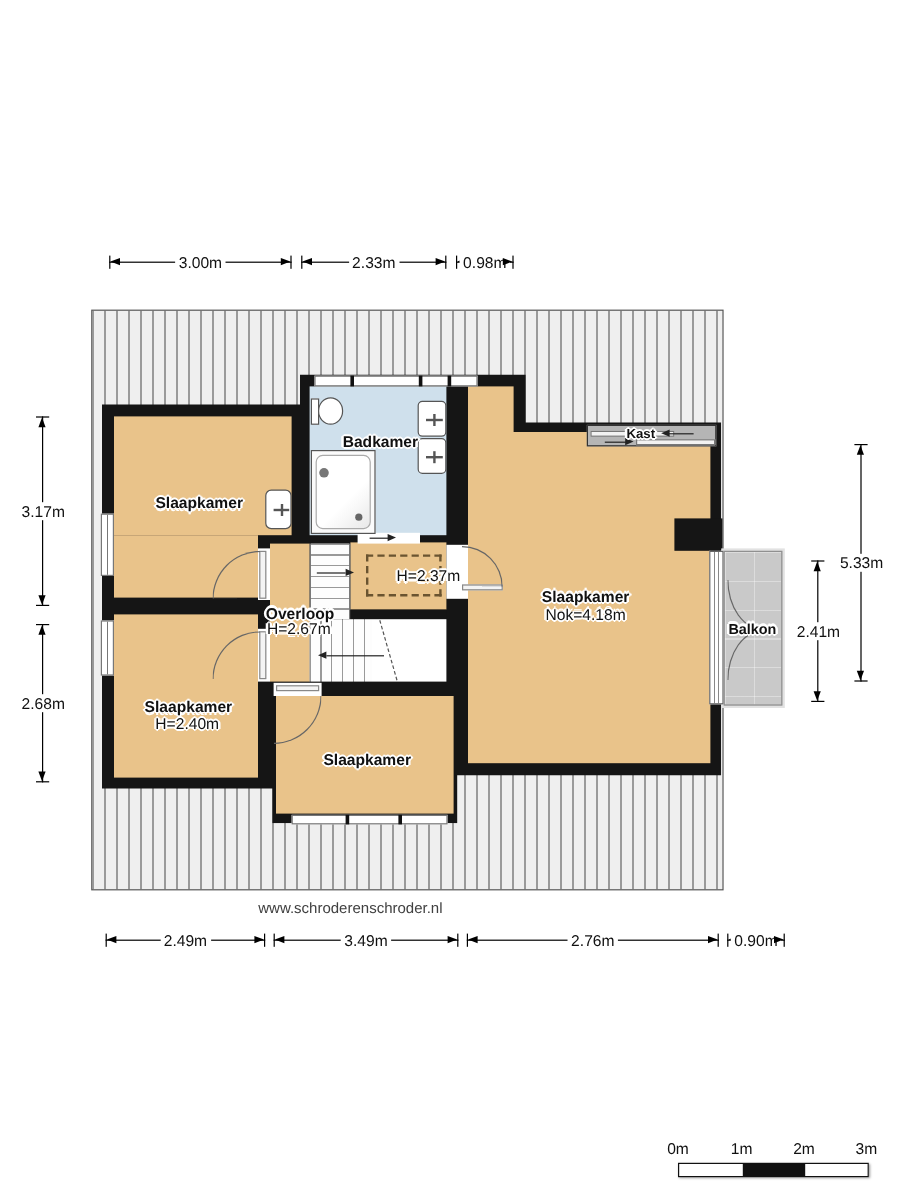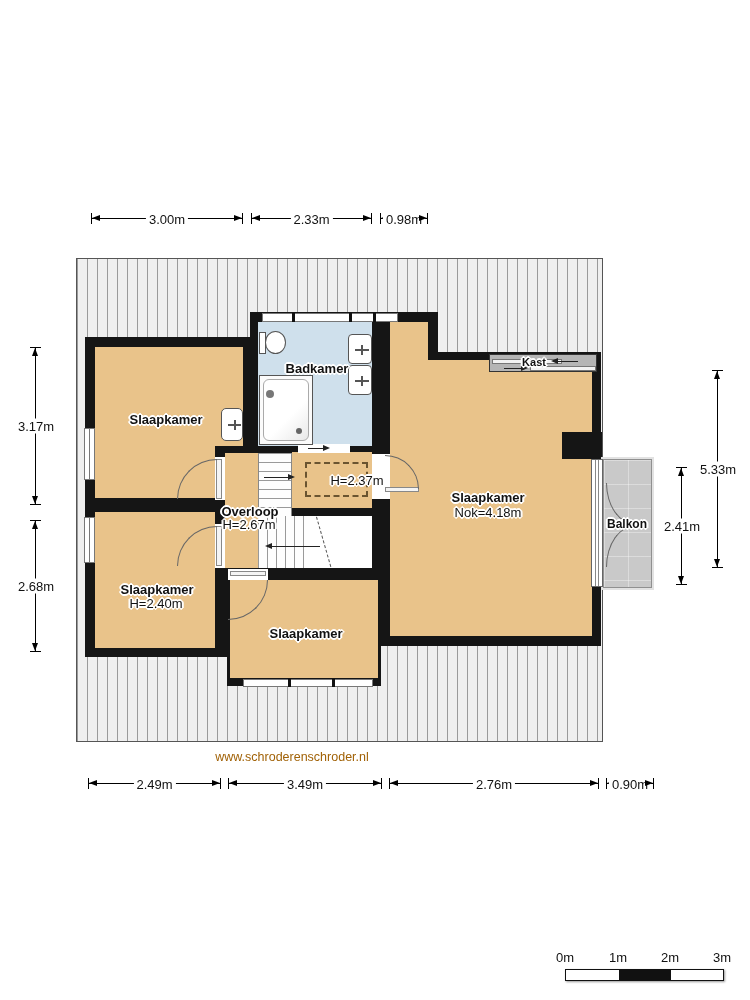--- a/index.html
+++ b/index.html
@@ -60,21 +60,21 @@
   .dim-v .dim-label{position:absolute;top:50%;left:7px;transform:translate(-50%,-50%);background:#fff;padding:0 2px;font-size:13px;white-space:nowrap;}
   
   .aline{position:absolute;height:1px;background:#222;}
   .ahead-r{position:absolute;width:0;height:0;border-top:3px solid transparent;border-bottom:3px solid transparent;border-left:7px solid #222;}
   .ahead-l{position:absolute;width:0;height:0;border-top:3px solid transparent;border-bottom:3px solid transparent;border-right:7px solid #222;}
   
   .scalebar{position:absolute;left:557px;top:950px;width:176px;height:32px;font-size:13px;}
   .scalebar .bar{position:absolute;left:8px;top:19px;width:157px;height:10px;border:1px solid #111;background:#fff;box-shadow:1px 1px 2px #999;}
   .scalebar .seg-black{position:absolute;left:53px;top:0;width:52px;height:10px;background:#111;}
   .scalebar .slbl{position:absolute;top:0;transform:translateX(-50%);}
-  .website{position:absolute;left:182px;top:750px;width:220px;text-align:center;font-size:12.5px;color:#a16207;}
+  .website{position:absolute;left:182px;top:750px;width:220px;text-align:center;font-size:12.5px;color:#404040;}
   .balcony{background:var(--balcony-fill,#c9c9c9);border:1px solid #909090;box-shadow:0 0 0 2px #e2e2e2;box-sizing:border-box;
            background-image:repeating-linear-gradient(to right,rgba(255,255,255,.35) 0 1px,transparent 1px 24px),repeating-linear-gradient(to bottom,rgba(255,255,255,.35) 0 1px,transparent 1px 24px);}
   .frame{background:#fff;border:1px solid #666;box-sizing:border-box;
          background-image:linear-gradient(to right,transparent 0 30%,#888 30% 40%,transparent 40% 60%,#888 60% 70%,transparent 70%);}
   .kast{background:var(--closet-fill,#b5b5b5);border:1px solid #333;box-sizing:border-box;}
   .kline{position:absolute;height:3px;background:#f2f2f2;border:0.5px solid #777;}
 </style>
 </head>
 <body>
 

